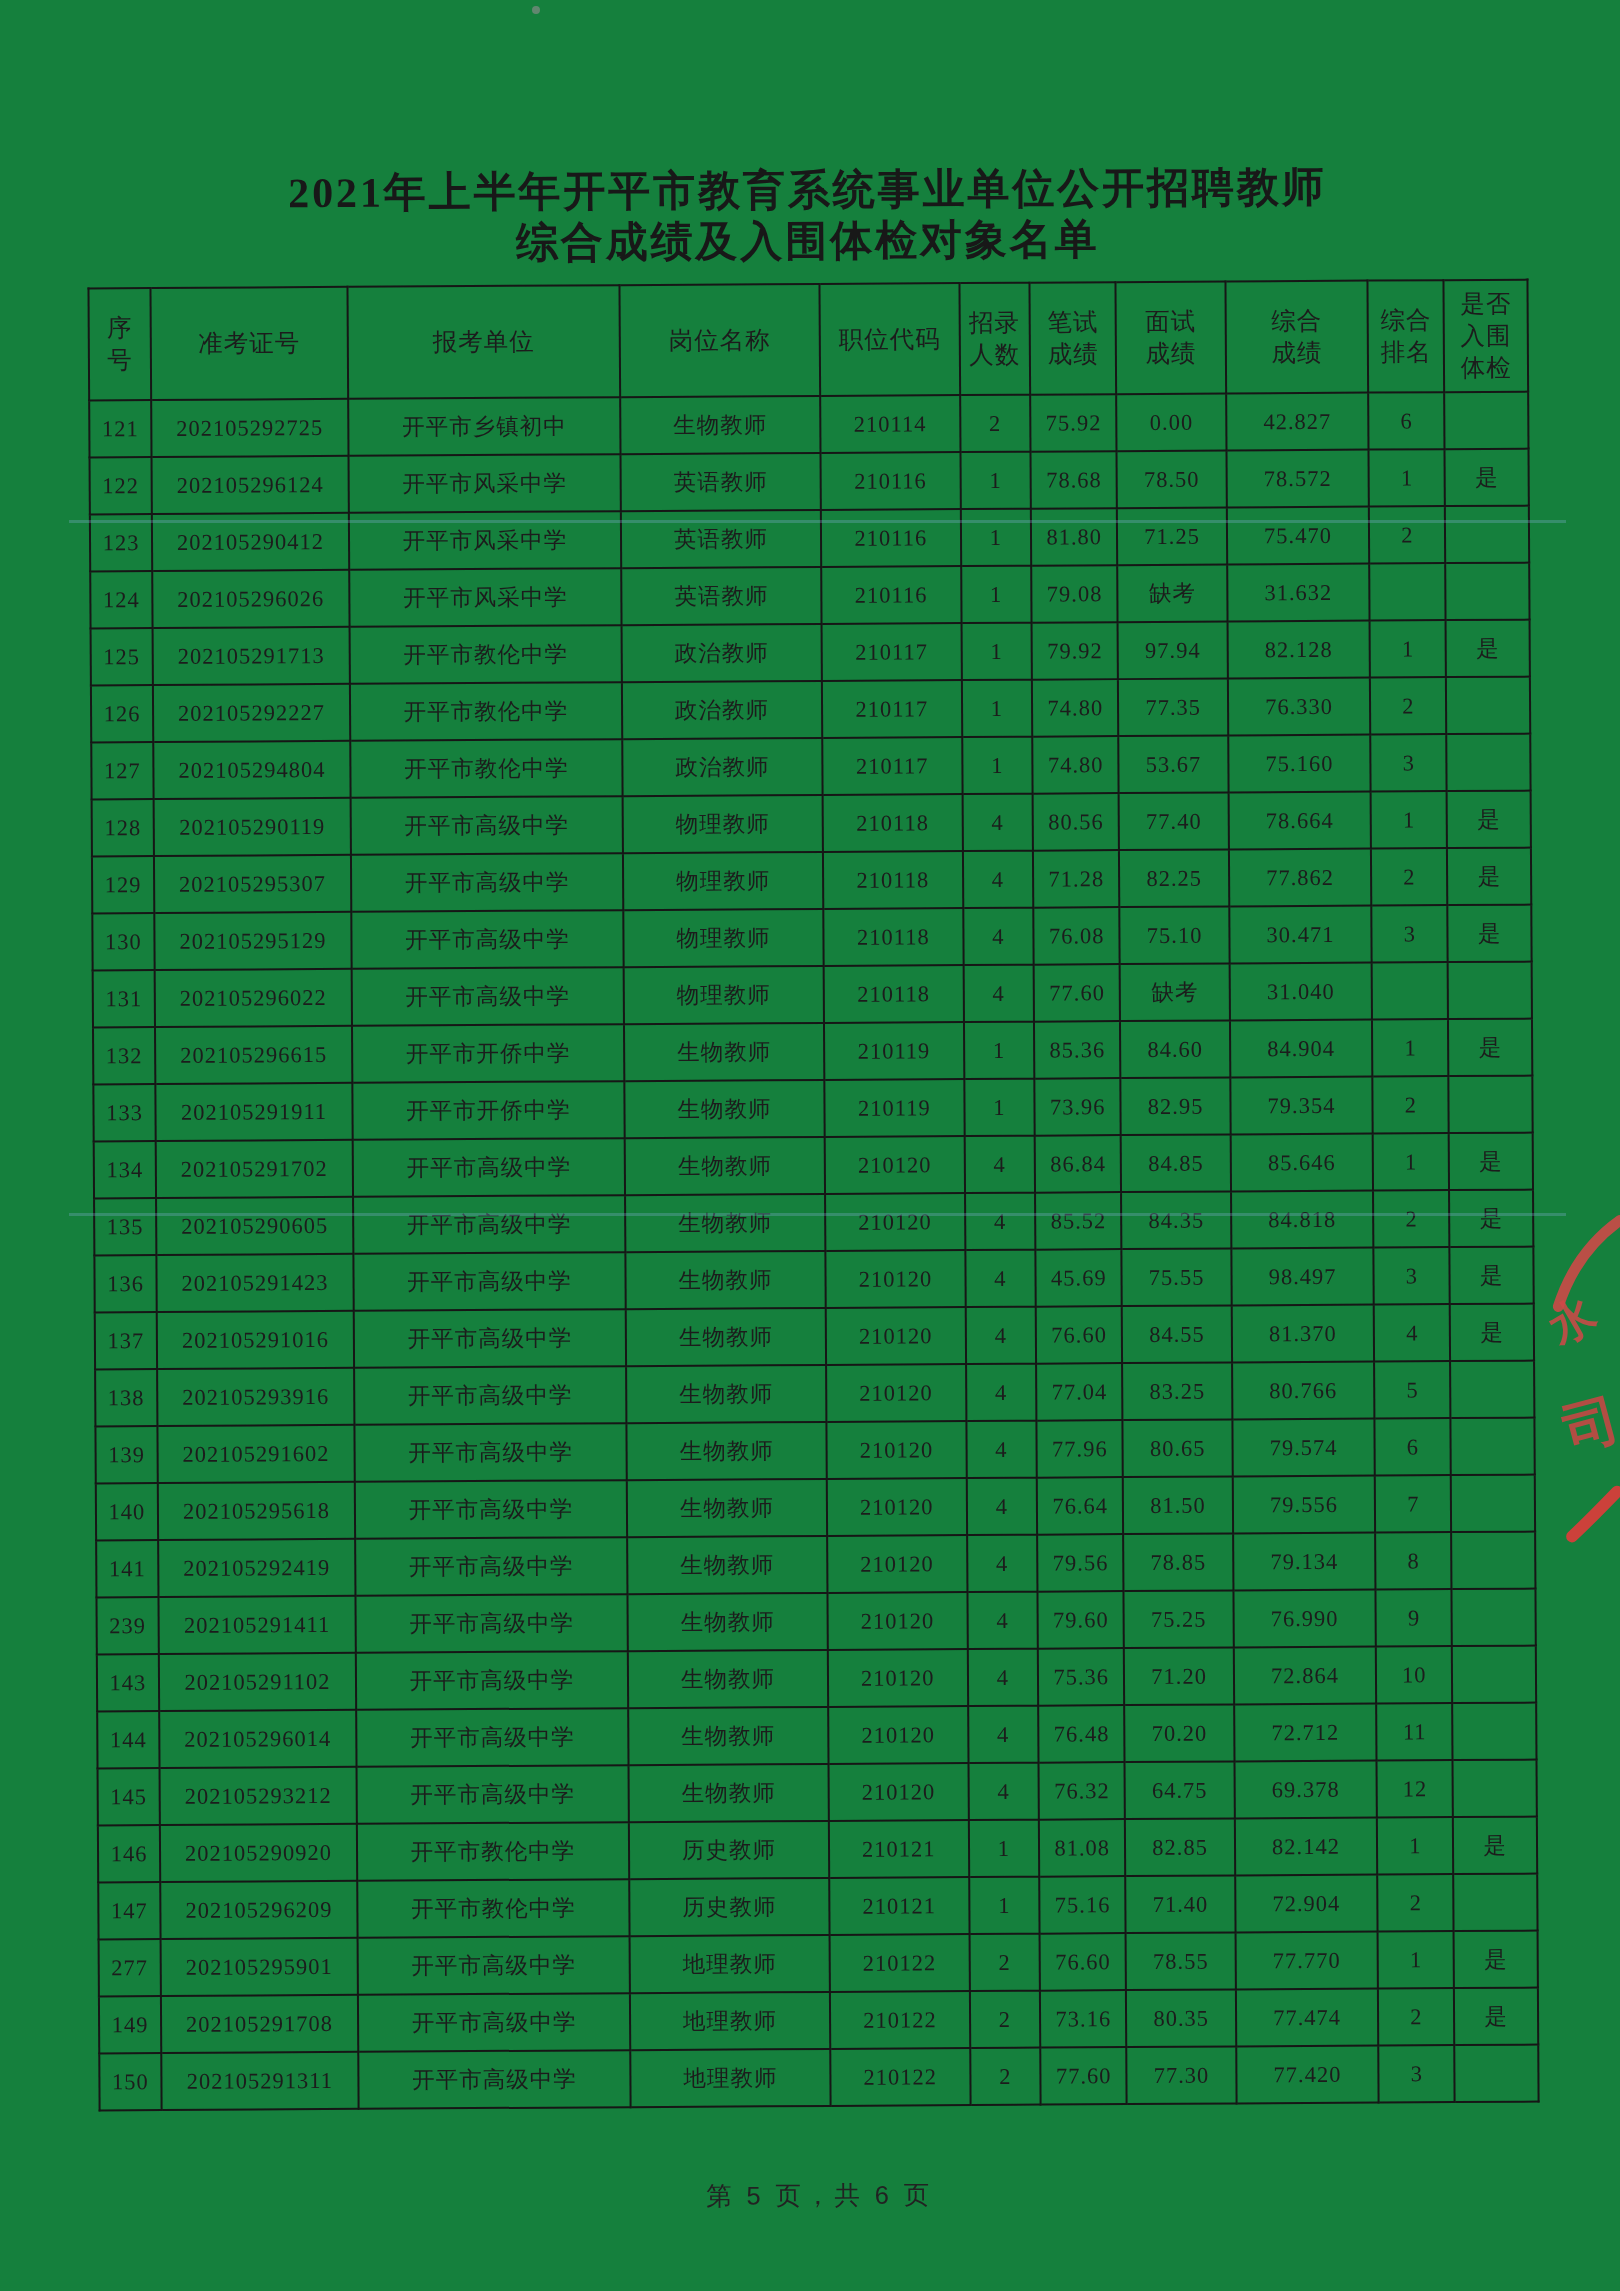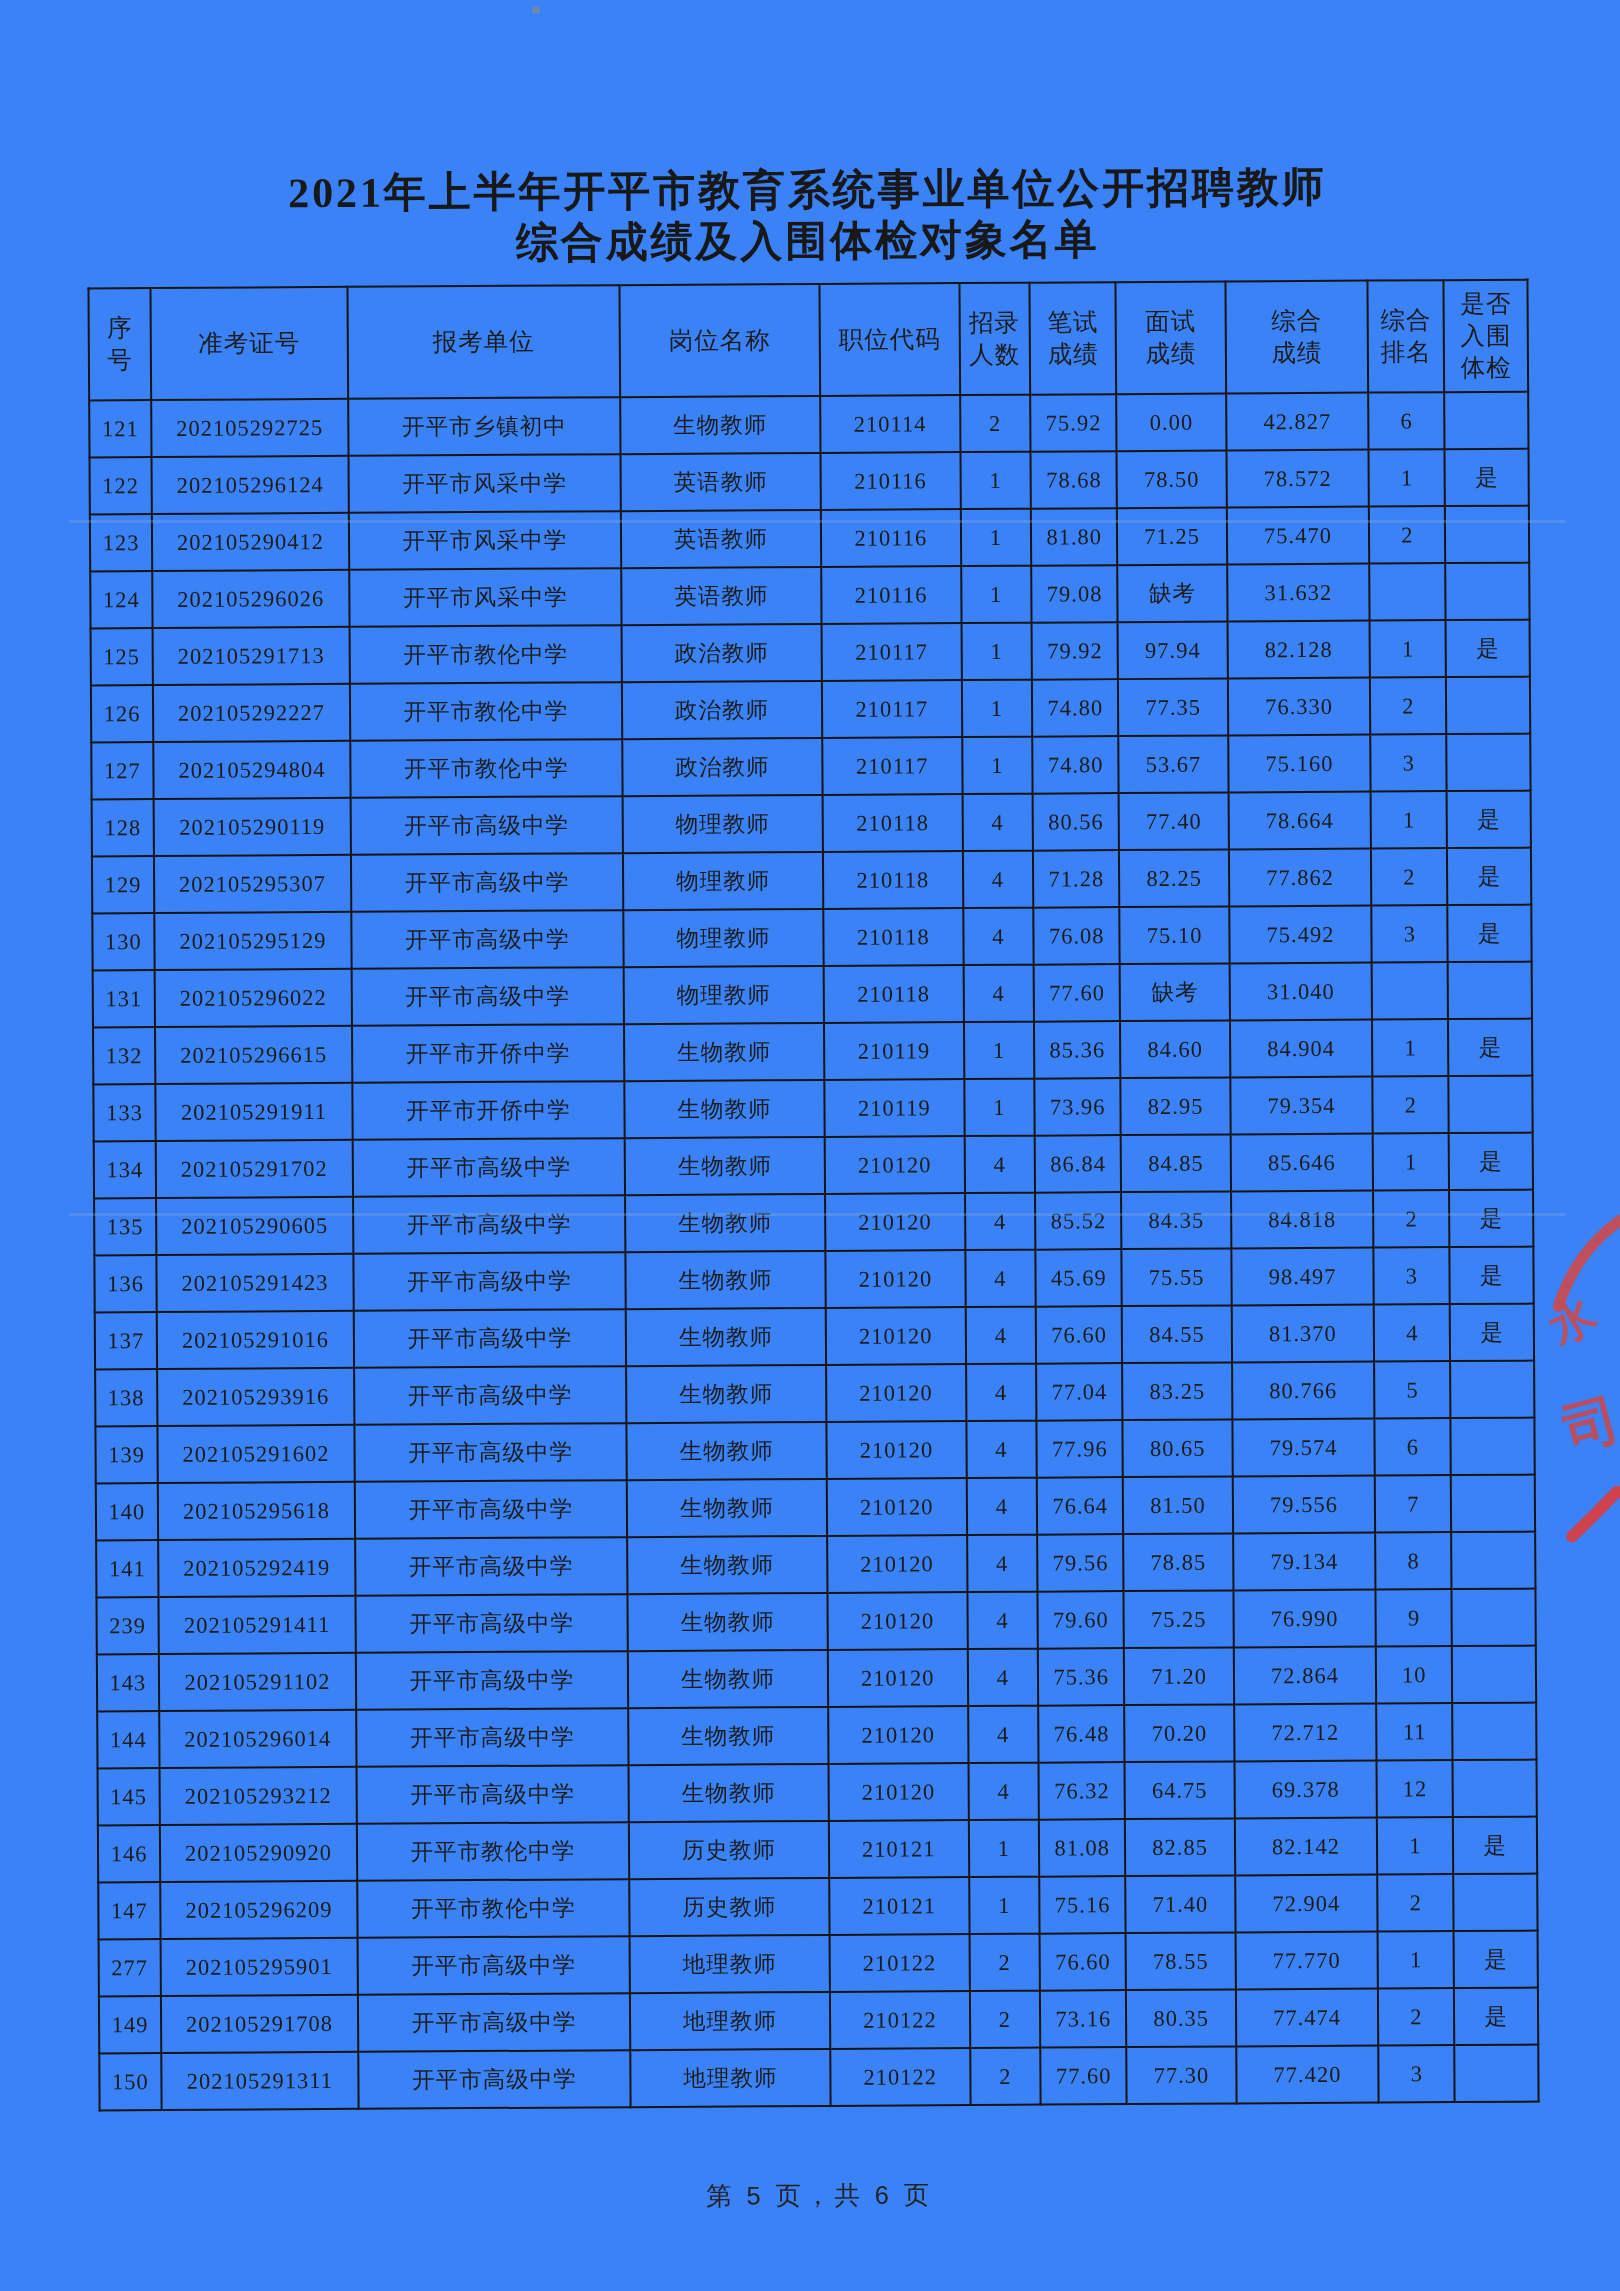--- a/index.html
+++ b/index.html
@@ -4,21 +4,21 @@
 <style>
   html,body{margin:0;padding:0;}
   body{
     width:1620px;height:2292px;
     background:#ffffff;
     position:relative;
     overflow:hidden;
     font-family:"Liberation Serif","DejaVu Serif",serif;
     color:#1c1c1c;
   }
-  .page{position:absolute;inset:0;background:#3b82f6;text-decoration:underline;}
+  .page{position:absolute;inset:0;background:#15803d;text-decoration:underline;}
   .tilt{
     position:absolute;left:93px;top:165px;width:1441px;
     transform:rotate(-0.35deg);
     transform-origin:50% 50%;
   }
   .title-line{
     text-align:center;
     font-size:42px;
     font-weight:bold;
     margin:0;
@@ -242,21 +242,21 @@
           </tr>
           <tr>
             <td>130</td>
             <td>202105295129</td>
             <td>开平市高级中学</td>
             <td>物理教师</td>
             <td>210118</td>
             <td>4</td>
             <td>76.08</td>
             <td>75.10</td>
-            <td>75.492</td>
+            <td>30.471</td>
             <td>3</td>
             <td>是</td>
           </tr>
           <tr>
             <td>131</td>
             <td>202105296022</td>
             <td>开平市高级中学</td>
             <td>物理教师</td>
             <td>210118</td>
             <td>4</td>

